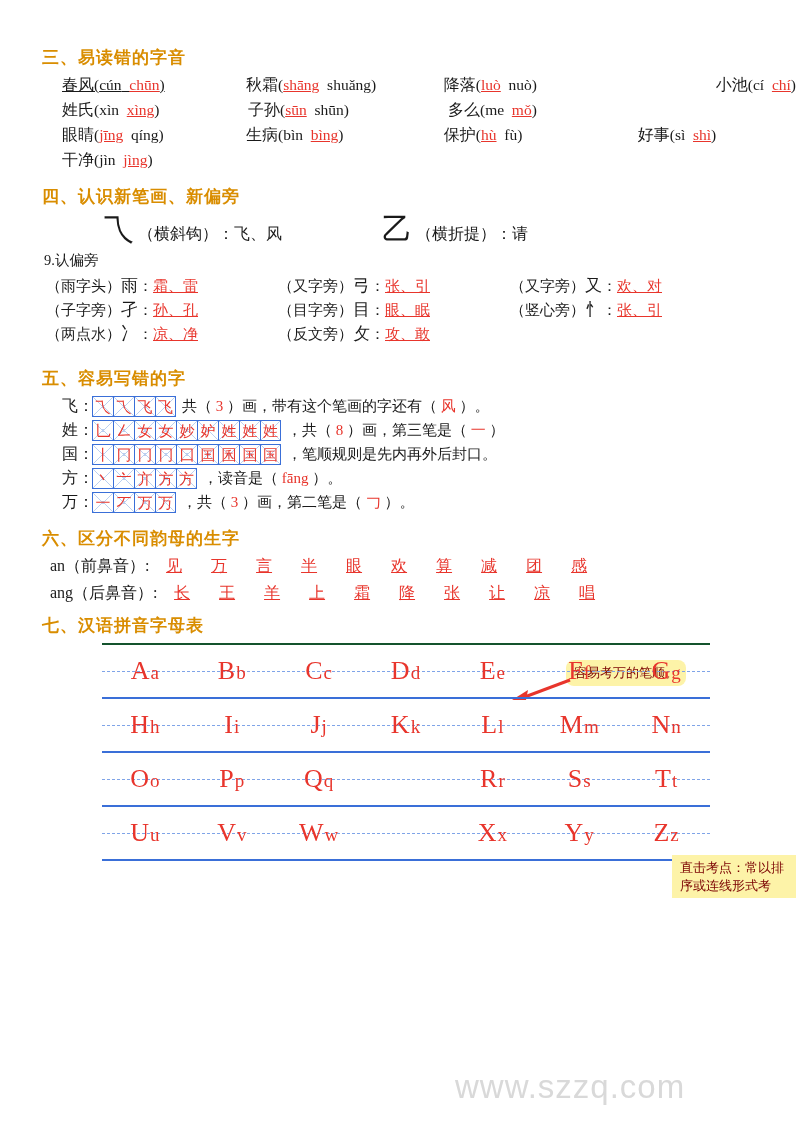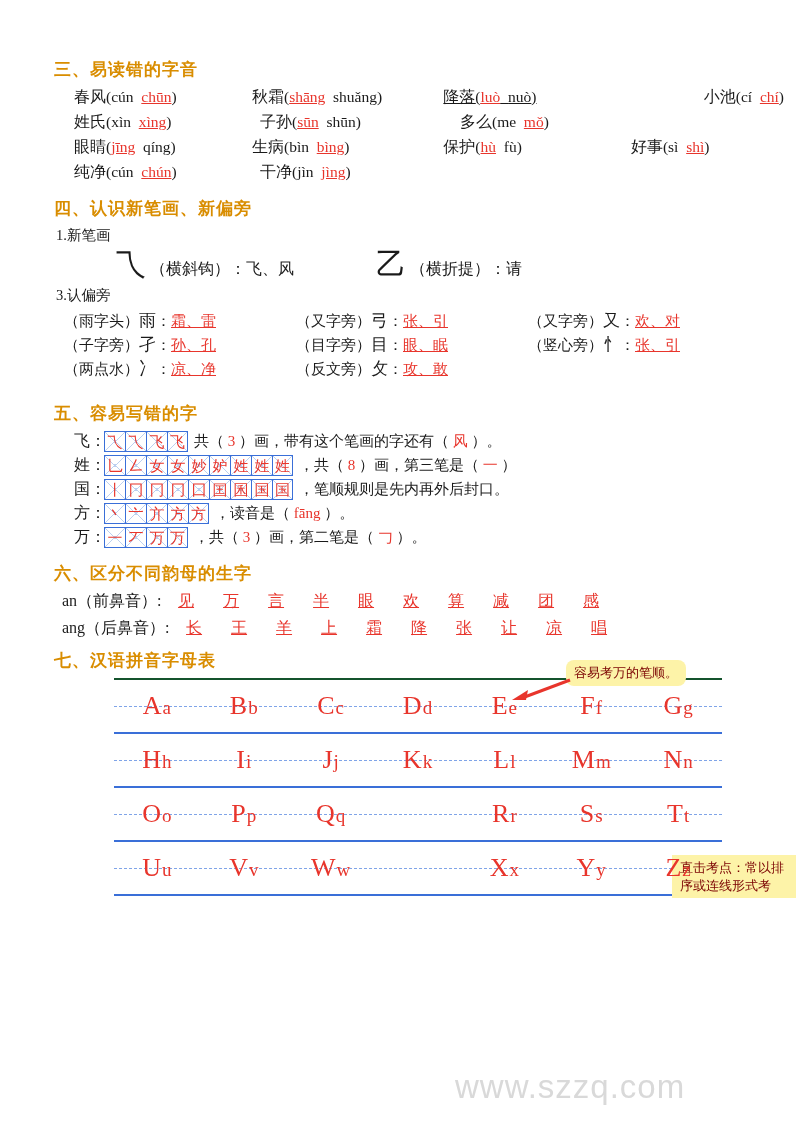--- a/index.html
+++ b/index.html
@@ -4,21 +4,21 @@
 <style>
   html,body{margin:0;padding:0;}
   body{
     width:800px;height:1131px;
     background:#ffffff;
     font-family:"Liberation Serif", serif;
     color:#1a1a1a;
     position:relative;
     overflow:hidden;
   }
-  .page{position:relative;width:800px;height:1131px;padding:16px;box-sizing:border-box;}
+  .page{position:relative;width:800px;height:1131px;padding:4px;box-sizing:border-box;}
 
   .sec-head{
     color:#d98d00;
     font-weight:bold;
     font-size:17px;
     margin:0 0 6px 38px;
     letter-spacing:1px;
     font-family:"Liberation Sans", sans-serif;
   }
   .block{margin-bottom:6px;}
@@ -34,21 +34,21 @@
   .py-item{white-space:nowrap;}
   .py-item .hz{font-size:16px;}
   .red{color:#e8352c;}
   .u{ text-decoration:underline; text-decoration-color:#e8352c;}
 
   
   .sub{font-size:14.5px;margin:4px 0 4px 40px;}
   .stroke-row{display:flex;align-items:center;padding-left:100px;font-size:16px;margin:2px 0 6px 0;gap:10px;}
   .glyph{font-size:30px;font-family:"Liberation Serif",serif;line-height:1;}
 
-  .pang-row{display:flex;padding-left:42px;font-size:15px;margin:1px 6px;gap:0;}
+  .pang-row{display:flex;padding-left:42px;font-size:15px;margin:1px 0;gap:0;}
   .pang-cell{width:232px;white-space:nowrap;}
   .pang-cell .big{font-size:17px;}
   .pang-ans{color:#e8352c;text-decoration:underline;text-decoration-color:#e8352c;}
 
   
   .w-row{display:flex;align-items:center;padding-left:58px;font-size:15px;margin:3px 0;}
   .w-label{width:30px;font-size:16px;}
   .boxes{display:flex;margin-right:6px;}
   .bx{
     width:21px;height:21px;
@@ -130,52 +130,50 @@
 </style>
 </head>
 <body>
 
 <div class="page">
 
   <div class="block" style="padding-top:42px;">
     <div class="sec-head">三、易读错的字音</div>
 
     <div class="py-row" id="s3r0">
-        <div class="py-item" style="width: 186px;"><span class="hz">春风</span>(<span class="">cún</span>&nbsp; <span class="red u">chūn</span>)</div>
+        <div class="py-item" style="width: 186px; text-decoration: underline;"><span class="hz">春风</span>(<span class="">cún</span>&nbsp; <span class="red u">chūn</span>)</div>
         <div class="py-item" style="width: 200px;"><span class="hz">秋霜</span>(<span class="red u">shāng</span>&nbsp; <span class="">shuǎng</span>)</div>
-        <div class="py-item" style="width: 196px; text-decoration: underline;"><span class="hz">降落</span>(<span class="red u">luò</span>&nbsp; <span class="">nuò</span>)</div>
+        <div class="py-item" style="width: 196px;"><span class="hz">降落</span>(<span class="red u">luò</span>&nbsp; <span class="">nuò</span>)</div>
         <div class="py-item" style="width: 160px; text-align: right;"><span class="hz">小池</span>(<span class="">cí</span>&nbsp; <span class="red u">chí</span>)</div>
       </div>
     <div class="py-row" id="s3r1">
         <div class="py-item" style="width: 186px;"><span class="hz">姓氏</span>(<span class="">xìn</span>&nbsp; <span class="red u">xìng</span>)</div>
         <div class="py-item" style="width: 200px;"><span class="hz">子孙</span>(<span class="red u">sūn</span>&nbsp; <span class="">shūn</span>)</div>
         <div class="py-item" style="width: 160px;"><span class="hz">多么</span>(<span class="">me</span>&nbsp; <span class="red u">mǒ</span>)</div>
       </div>
     <div class="py-row" id="s3r2">
         <div class="py-item" style="width: 186px;"><span class="hz">眼睛</span>(<span class="red u">jīng</span>&nbsp; <span class="">qíng</span>)</div>
         <div class="py-item" style="width: 200px;"><span class="hz">生病</span>(<span class="">bìn</span>&nbsp; <span class="red u">bìng</span>)</div>
         <div class="py-item" style="width: 196px;"><span class="hz">保护</span>(<span class="red u">hù</span>&nbsp; <span class="">fù</span>)</div>
         <div class="py-item" style="width: 160px;"><span class="hz">好事</span>(<span class="">sì</span>&nbsp; <span class="red u">shì</span>)</div>
       </div>
     <div class="py-row" id="s3r3">
-        <div class="py-item" style="width: 186px;"><span class="hz">纯净</span>(<span class="">cún</span>&nbsp; <span class="red u">chún</span>)</div>
         <div class="py-item" style="width: 200px;"><span class="hz">干净</span>(<span class="">jìn</span>&nbsp; <span class="red u">jìng</span>)</div>
       </div>
   </div>
 
   <div class="block" style="margin-top:14px;">
     <div class="sec-head">四、认识新笔画、新偏旁</div>
-    <div class="sub">1.新笔画</div>
 
     <div class="stroke-row" id="s4strokes">
-        <div style="margin-right: 72px;"><span class="glyph">乁</span> <span>（横斜钩）：</span><span>飞、风</span></div>
+        <div style="margin-right: 90px;"><span class="glyph">乁</span> <span>（横斜钩）：</span><span>飞、风</span></div>
         <div style="margin-right: 52px;"><span class="glyph">乙</span> <span>（横折提）：</span><span>请</span></div>
       </div>
 
-    <div class="sub">3.认偏旁</div>
+    <div class="sub">9.认偏旁</div>
     <div id="s4pang">
         <div class="pang-row">
           <div class="pang-cell"><span>（雨字头）</span><span class="big">雨</span>：<span class="pang-ans">霜、雷</span></div>
           <div class="pang-cell"><span>（又字旁）</span><span class="big">弓</span>：<span class="pang-ans">张、引</span></div>
           <div class="pang-cell"><span>（又字旁）</span><span class="big">又</span>：<span class="pang-ans">欢、对</span></div>
         </div>
         <div class="pang-row">
           <div class="pang-cell"><span>（子字旁）</span><span class="big">孑</span>：<span class="pang-ans">孙、孔</span></div>
           <div class="pang-cell"><span>（目字旁）</span><span class="big">目</span>：<span class="pang-ans">眼、眠</span></div>
           <div class="pang-cell"><span>（竖心旁）</span><span class="big">忄</span>：<span class="pang-ans">张、引</span></div>

